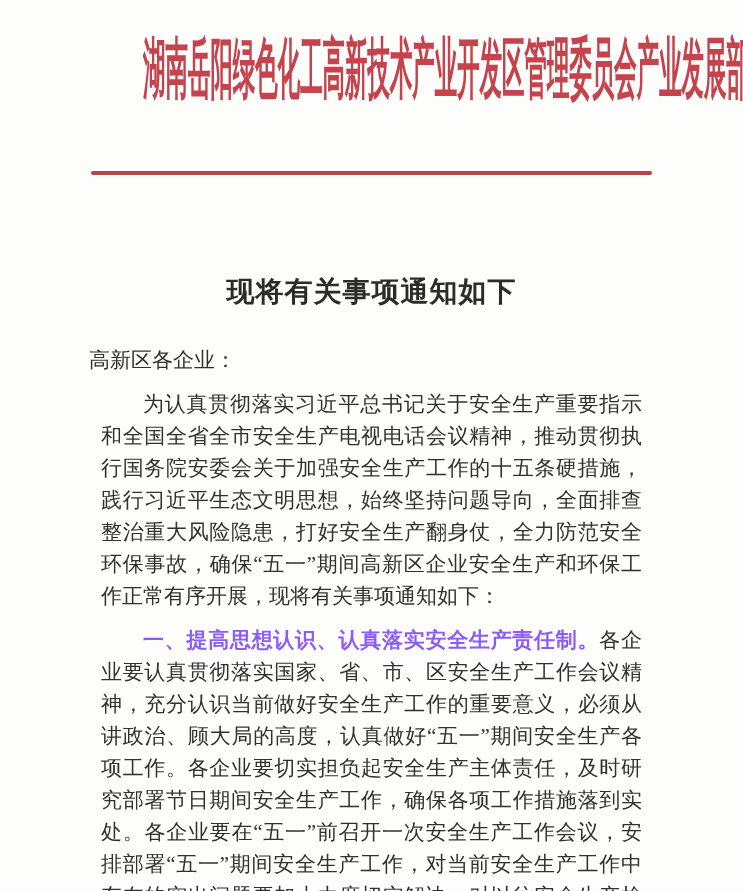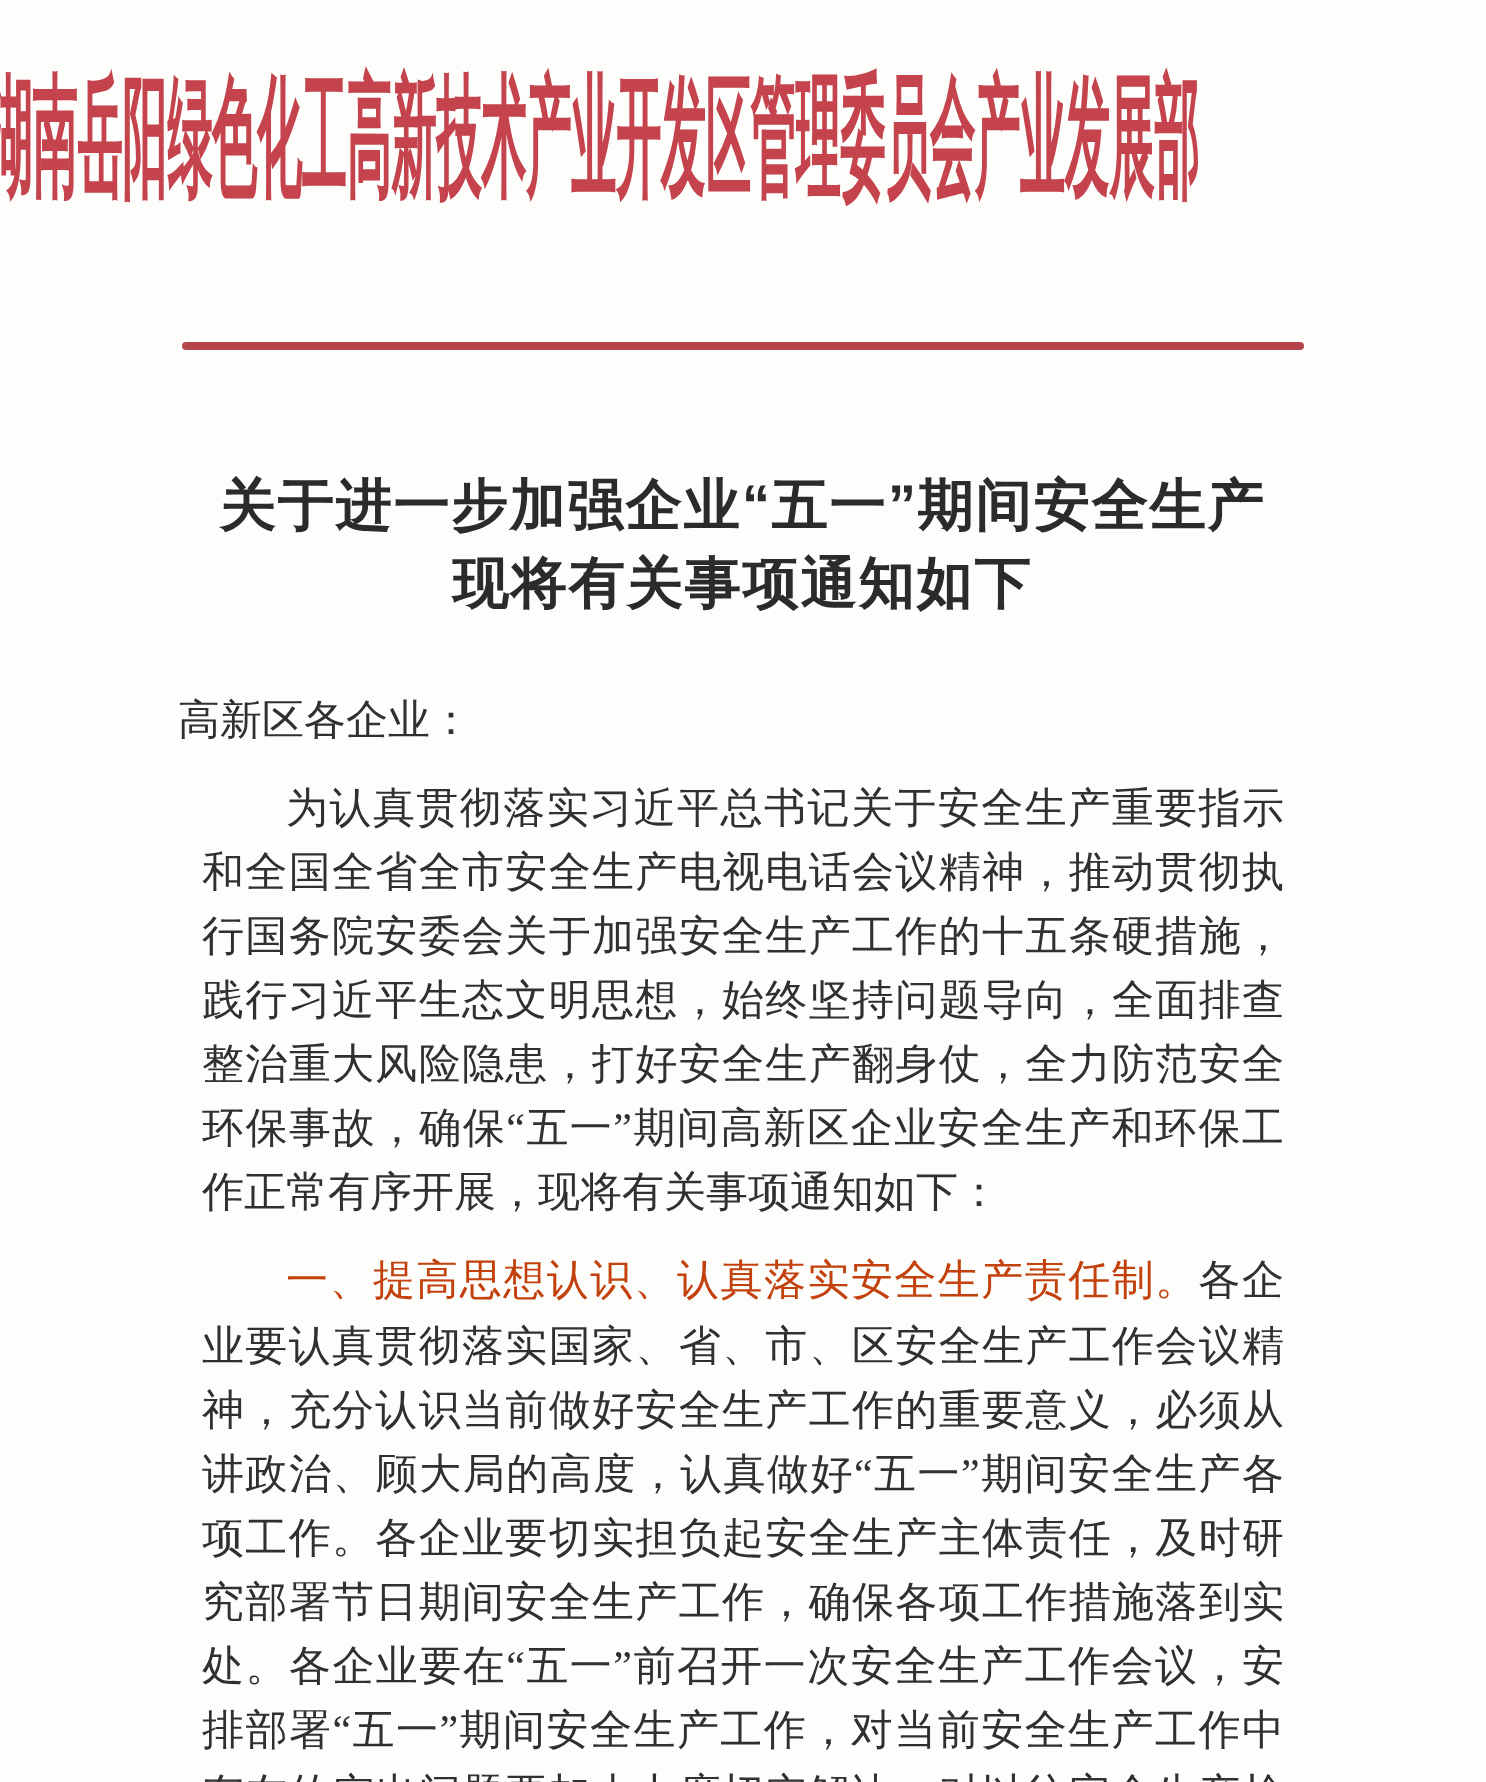--- a/index.html
+++ b/index.html
@@ -15,21 +15,21 @@
     height: 891px;
     background: #fdfdfc;
     overflow: hidden;
   }
   
   .letterhead {
     padding-top: 33px;
     height: 107px; 
     display: flex;
     align-items: center;
-    justify-content: flex-start;
+    justify-content: flex-end;
     overflow: visible;
   }
   .letterhead-text {
     display: inline-block;
     font-family: "Liberation Serif", "DejaVu Serif", serif;
     font-weight: bold;
     font-size: 22px;
     letter-spacing: 0px;
     white-space: nowrap;
     transform: scale(1.02, 3.0);
@@ -62,38 +62,38 @@
     text-align: justify;
   }
   .salutation {
     margin: 0;
   }
   .para {
     margin: 12px;
     text-indent: 2em;
   }
   .para-lead {
-    font-weight: normal;
+    font-weight: bold;
     font-family: "Liberation Sans", "DejaVu Sans", sans-serif;
-    color: #c2410c;
+    color: #8b5cf6;
   }
 </style>
 </head>
 <body>
 
 <div class="page">
 
   <div class="letterhead">
     <span class="letterhead-text" style="color: rgb(197, 67, 76);">湖南岳阳绿色化工高新技术产业开发区管理委员会产业发展部</span>
   </div>
 
   <div class="red-divider" style="background: rgb(180, 69, 76);"></div>
 
   <h1 class="doc-title">
-    <span>关于进一步加强企业“五一”期间安全生产</span><br>
+    <br>
     <span>现将有关事项通知如下</span>
   </h1>
 
   <div class="doc-body">
     <p class="salutation">高新区各企业：</p>
     <div id="paragraphs">
         <p class="para">为认真贯彻落实习近平总书记关于安全生产重要指示和全国全省全市安全生产电视电话会议精神，推动贯彻执行国务院安委会关于加强安全生产工作的十五条硬措施，践行习近平生态文明思想，始终坚持问题导向，全面排查整治重大风险隐患，打好安全生产翻身仗，全力防范安全环保事故，确保“五一”期间高新区企业安全生产和环保工作正常有序开展，现将有关事项通知如下：</p>
         <p class="para"><b class="para-lead">一、提高思想认识、认真落实安全生产责任制。</b>各企业要认真贯彻落实国家、省、市、区安全生产工作会议精神，充分认识当前做好安全生产工作的重要意义，必须从讲政治、顾大局的高度，认真做好“五一”期间安全生产各项工作。各企业要切实担负起安全生产主体责任，及时研究部署节日期间安全生产工作，确保各项工作措施落到实处。各企业要在“五一”前召开一次安全生产工作会议，安排部署“五一”期间安全生产工作，对当前安全生产工作中存在的突出问题要加大力度切实解决，对以往安全生产检查中发现问题未整改完成的要抓紧</p>
       </div>
   </div>

